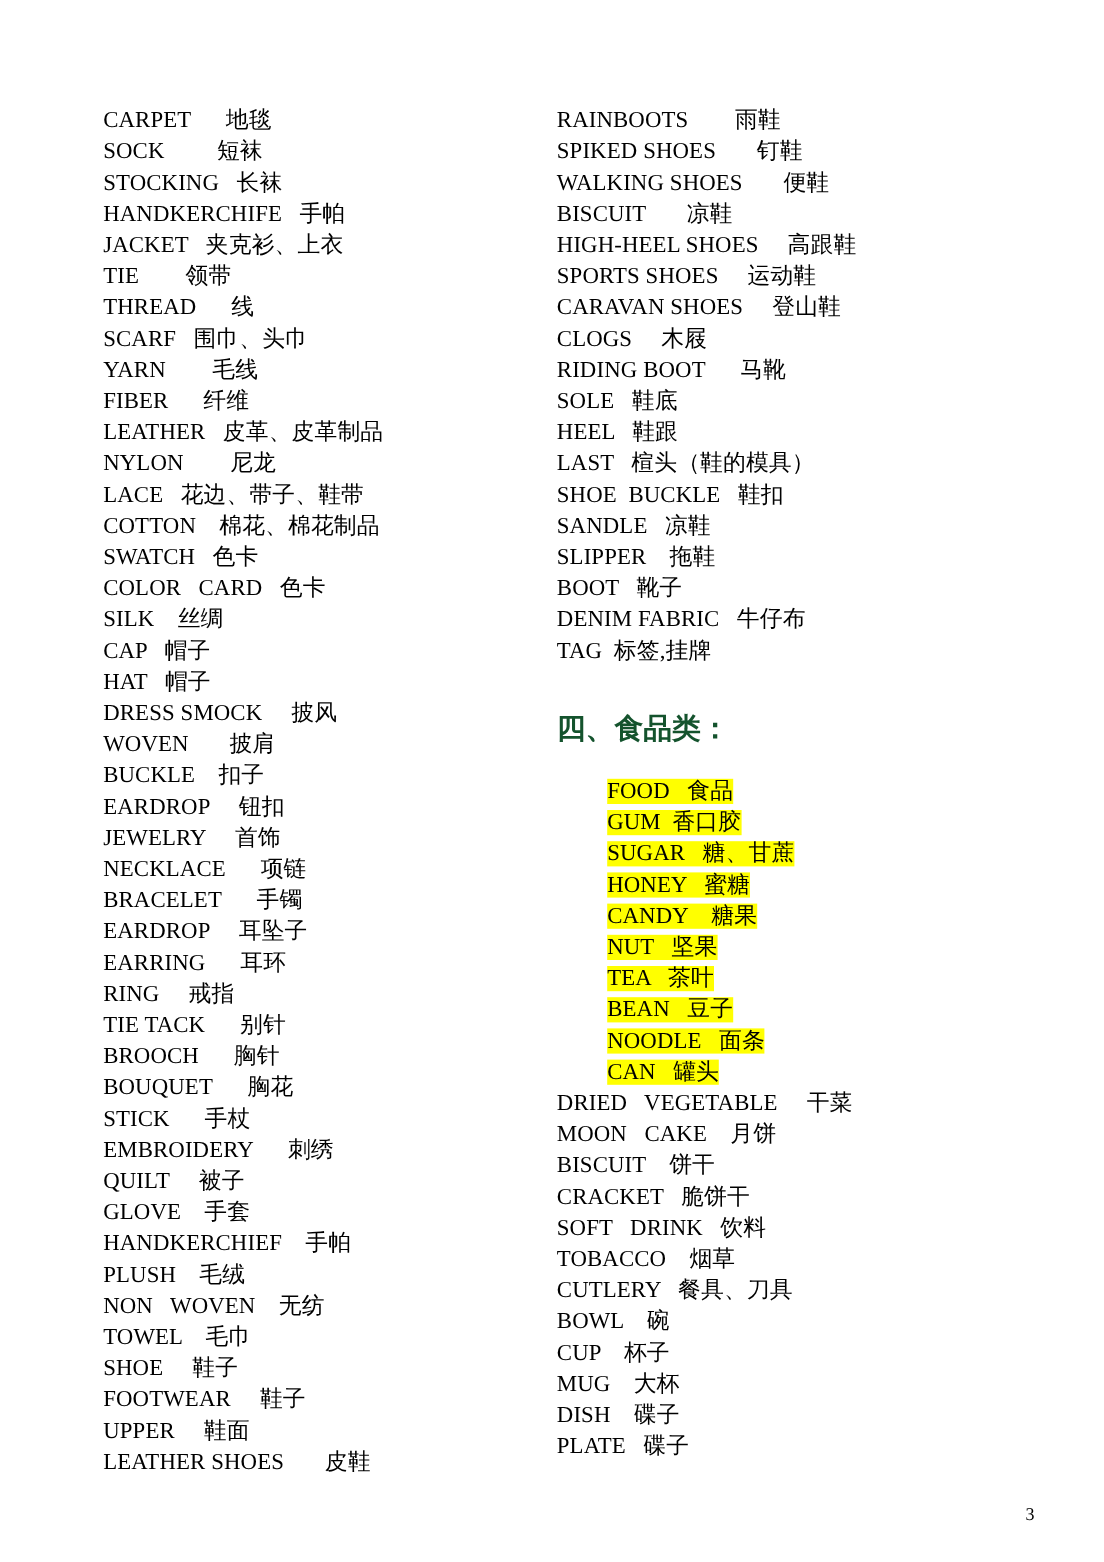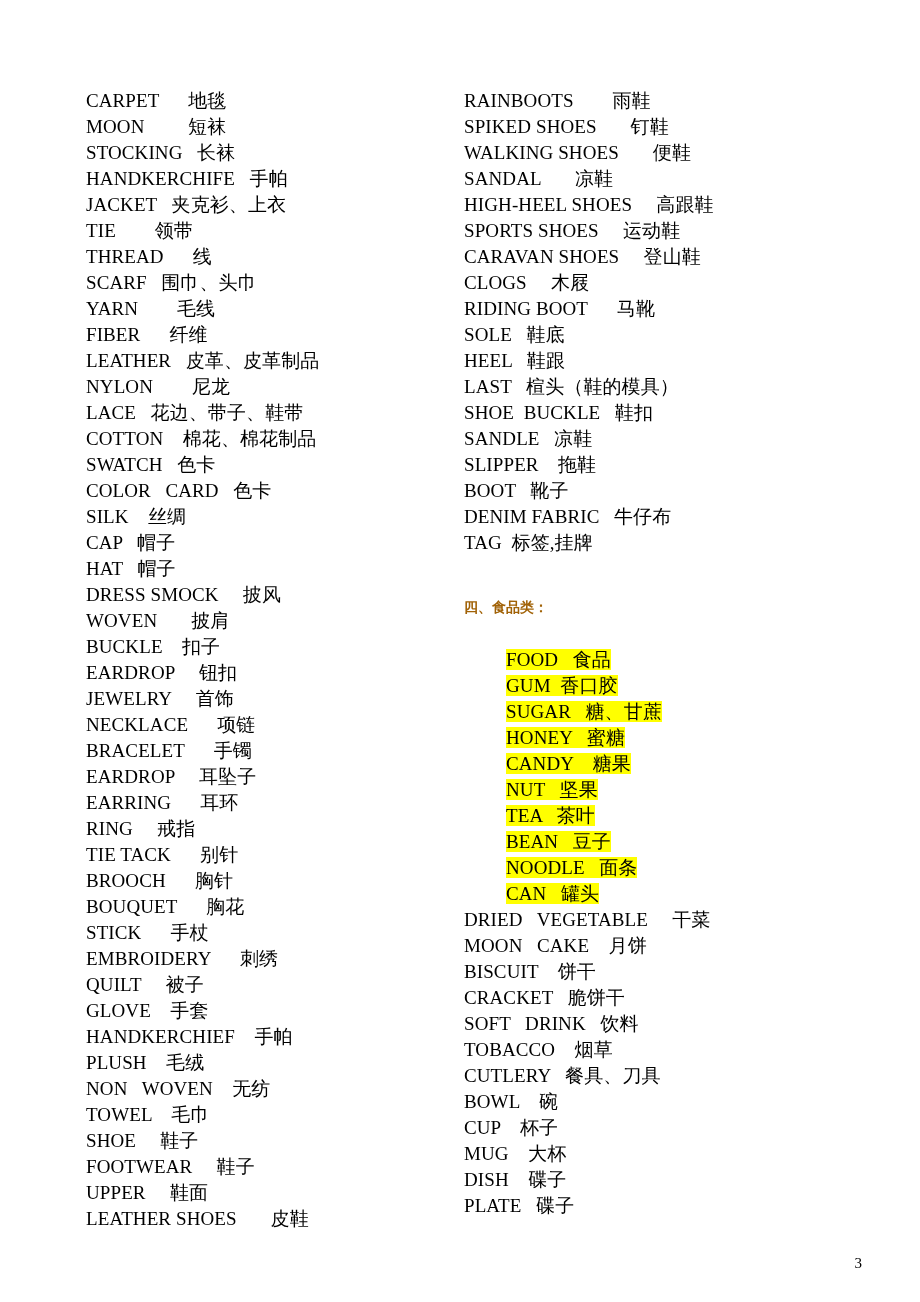--- a/index.html
+++ b/index.html
@@ -47,25 +47,25 @@
     line-height: 26px;
     height: 26px;
     white-space: pre;
     letter-spacing: 0.1px;
   }
   .entry .hl {
     background-color: #ffff00;
     margin-left: 42px;
   }
   .section-heading {
-    font-size: 14px;
+    font-size: 24px;
     line-height: 26px;
     height: 26px;
     font-weight: bold;
-    color: #a16207;
+    color: #14532d;
     white-space: pre;
   }
   .spacer {
     height: 26px;
   }
   .spacer-half {
     height: 13px;
   }
   .page-number {
     position: absolute;
@@ -78,21 +78,21 @@
 </style>
 </head>
 <body>
 
 <div class="page">
 
   <div class="columns">
 
     <div class="col col-left">
       <div class="entry">CARPET      地毯</div>
-      <div class="entry">MOON         短袜</div>
+      <div class="entry">SOCK         短袜</div>
       <div class="entry">STOCKING   长袜</div>
       <div class="entry">HANDKERCHIFE   手帕</div>
       <div class="entry">JACKET   夹克衫、上衣</div>
       <div class="entry">TIE        领带</div>
       <div class="entry">THREAD      线</div>
       <div class="entry">SCARF   围巾、头巾</div>
       <div class="entry">YARN        毛线</div>
       <div class="entry">FIBER      纤维</div>
       <div class="entry">LEATHER   皮革、皮革制品</div>
       <div class="entry">NYLON        尼龙</div>
@@ -127,21 +127,21 @@
       <div class="entry">SHOE     鞋子</div>
       <div class="entry">FOOTWEAR     鞋子</div>
       <div class="entry">UPPER     鞋面</div>
       <div class="entry">LEATHER SHOES       皮鞋</div>
     </div>
 
     <div class="col col-right">
       <div class="entry">RAINBOOTS        雨鞋</div>
       <div class="entry">SPIKED SHOES       钉鞋</div>
       <div class="entry">WALKING SHOES       便鞋</div>
-      <div class="entry">SANDAL       凉鞋</div>
+      <div class="entry">BISCUIT       凉鞋</div>
       <div class="entry">HIGH-HEEL SHOES     高跟鞋</div>
       <div class="entry">SPORTS SHOES     运动鞋</div>
       <div class="entry">CARAVAN SHOES     登山鞋</div>
       <div class="entry">CLOGS     木屐</div>
       <div class="entry">RIDING BOOT      马靴</div>
       <div class="entry">SOLE   鞋底</div>
       <div class="entry">HEEL   鞋跟</div>
       <div class="entry">LAST   楦头（鞋的模具）</div>
       <div class="entry">SHOE  BUCKLE   鞋扣</div>
       <div class="entry">SANDLE   凉鞋</div>

